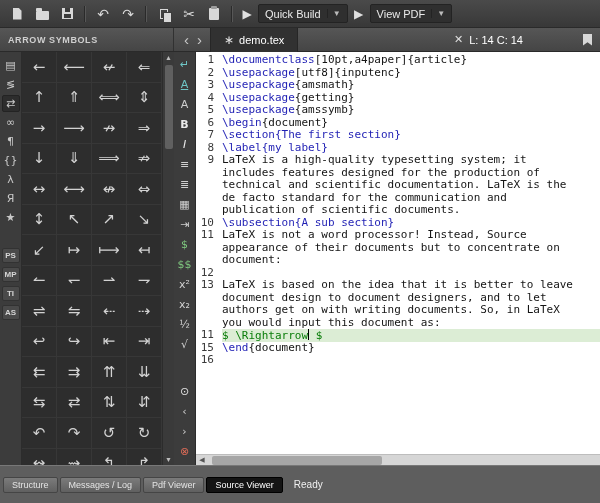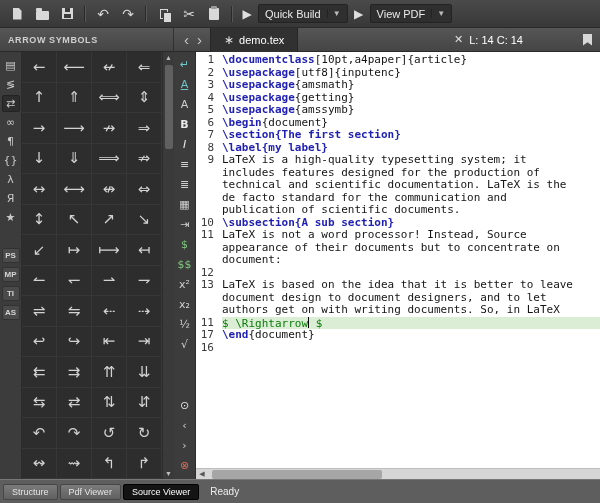--- a/index.html
+++ b/index.html
@@ -80,32 +80,32 @@
   .mid-spacer{flex:1}
 
   
   .editor{flex:1;display:flex;flex-direction:column;background:#fff;min-width:0}
   .code{flex:1;overflow:hidden;padding-top:2px;
         font-family:"DejaVu Sans Mono",monospace;font-size:11px;line-height:12.5px}
   .code-row{display:flex;height:12.5px;white-space:pre}
   .ln{width:26px;flex:none;text-align:right;padding-right:8px;color:#3a3a3a}
   .line{flex:1;min-width:0}
   .code-row.hl .line{background:var(--hl,#dcedd5)}
-  .tk-cmd{color:var(--cmd,#1f1fb4);font-weight:bold}
+  .tk-cmd{color:var(--cmd,#1f1fb4);font-weight:normal}
   .tk-txt{color:var(--txt,#141414)}
   .tk-math{color:var(--math,#0a7d0a)}
   .cursor{display:inline-block;width:1px;height:11px;background:#000;vertical-align:-1px}
 
   .hscroll{height:11px;flex:none;background:#d6d6d6;border-top:1px solid #bdbdbd;
            display:flex;align-items:center}
   .harrow{width:12px;text-align:center;font-size:7px;color:#555}
   .hthumb{width:170px;height:9px;background:#a6a6a6;border-radius:2px;margin-left:4px}
 
   
-  .statusbar{height:24px;flex:none;background:#5e5e5e;border-top:1px solid #787878;
+  .statusbar{height:38px;flex:none;background:#5e5e5e;border-top:1px solid #787878;
              display:flex;align-items:center;padding:0 3px;gap:2px}
   .sb-tabs{display:flex;gap:2px}
   .sb-tab{font-size:9px;color:#e4e4e4;padding:2px 8px;border-radius:2px;
           background:linear-gradient(#7b7b7b,#606060);border:1px solid #454545}
   .sb-tab.active{background:#141414;color:#fff;border-color:#000}
   .sb-ready{font-size:10px;color:#f0f0f0;margin-left:9px}
 </style>
 </head>
 <body>
 
@@ -295,33 +295,35 @@
           <div class="code-row"><span class="ln"></span><span class="line"><span class="tk-txt">de facto standard for the communication and</span></span></div>
           <div class="code-row"><span class="ln"></span><span class="line"><span class="tk-txt">publication of scientific documents.</span></span></div>
           <div class="code-row"><span class="ln">10</span><span class="line"><span class="tk-cmd">\subsection{A sub section}</span></span></div>
           <div class="code-row"><span class="ln">11</span><span class="line"><span class="tk-txt">LaTeX is not a word processor! Instead, Source</span></span></div>
           <div class="code-row"><span class="ln"></span><span class="line"><span class="tk-txt">appearance of their documents but to concentrate on</span></span></div>
           <div class="code-row"><span class="ln"></span><span class="line"><span class="tk-txt">document:</span></span></div>
           <div class="code-row"><span class="ln">12</span><span class="line"></span></div>
           <div class="code-row"><span class="ln">13</span><span class="line"><span class="tk-txt">LaTeX is based on the idea that it is better to leave</span></span></div>
           <div class="code-row"><span class="ln"></span><span class="line"><span class="tk-txt">document design to document designers, and to let</span></span></div>
           <div class="code-row"><span class="ln"></span><span class="line"><span class="tk-txt">authors get on with writing documents. So, in LaTeX</span></span></div>
+          <div class="code-row"><span class="ln"></span><span class="line"><span class="tk-txt">you would input this document as:</span></span></div>
           <div class="code-row hl"><span class="ln">11</span><span class="line"><span class="tk-math">$ \Rightarrow</span><span class="cursor"></span><span class="tk-math"> $</span></span></div>
-          <div class="code-row"><span class="ln">17</span><span class="line"><span class="tk-cmd">\end</span><span class="tk-txt">{document}</span></span></div>
+          <div class="code-row"><span class="ln">15</span><span class="line"><span class="tk-cmd">\end</span><span class="tk-txt">{document}</span></span></div>
           <div class="code-row"><span class="ln">16</span><span class="line"></span></div>
         </div>
       <div class="hscroll">
         <span class="harrow">◀</span>
         <span class="hthumb"></span>
       </div>
     </div>
   </div>
 
   <div class="statusbar">
     <div class="sb-tabs" id="sbTabs">
         <div class="sb-tab">Structure</div>
+        <div class="sb-tab">Messages / Log</div>
         <div class="sb-tab">Pdf Viewer</div>
         <div class="sb-tab active">Source Viewer</div>
       </div>
     <span class="sb-ready">Ready</span>
   </div>
 
 </div>
 
 </body></html>

